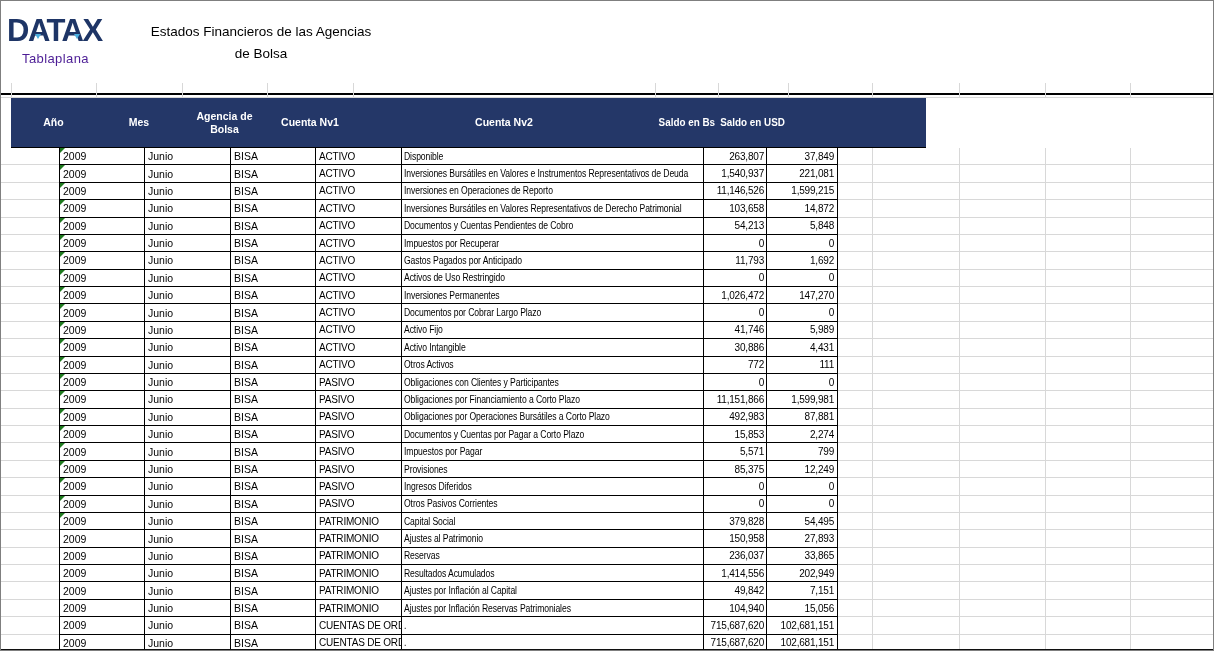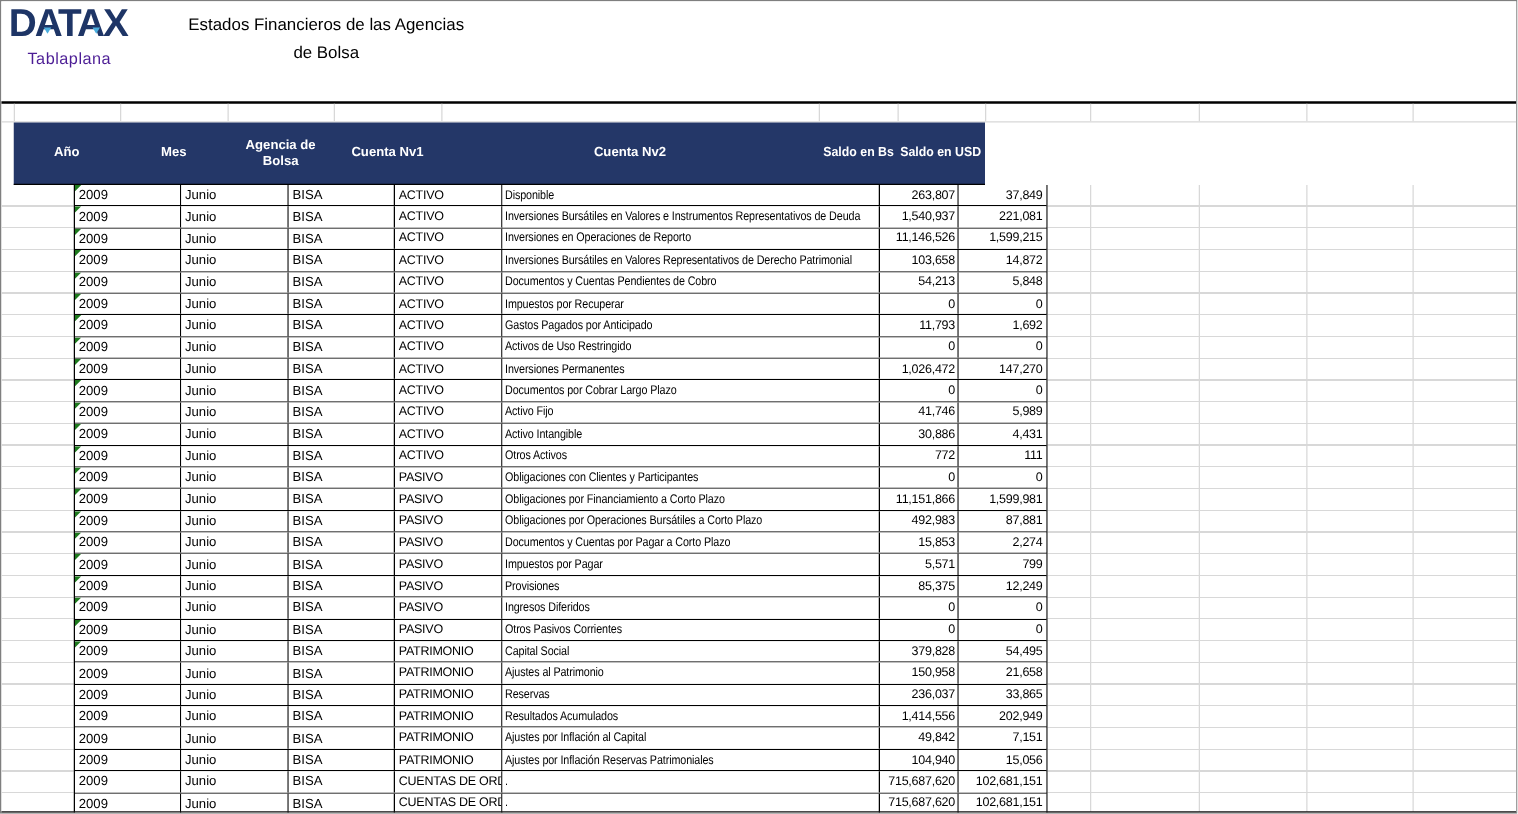--- a/index.html
+++ b/index.html
@@ -2,21 +2,21 @@
 <html><head>
 <meta charset="utf-8">
 <style>
   html,body{margin:0;padding:0;background:#fff;}
   .window{
     position:relative;width:1214px;height:651px;box-sizing:border-box;
     border:1px solid #7f7f7f;background:#fff;overflow:hidden;
     font-family:"Liberation Sans",sans-serif;
   }
   
-  .topband{position:absolute;left:0;top:0;width:100%;height:80px;background:#fff;border-bottom:2px solid #000;}
+  .topband{position:absolute;left:0;top:12px;width:100%;height:80px;background:#fff;border-bottom:2px solid #000;}
   .logo{position:absolute;left:0;top:0;width:130px;height:60px;}
   .logo-text{position:absolute;left:6px;top:0px;font-size:31px;font-weight:bold;color:#1E3566;letter-spacing:-1.5px;}
   .tri{position:absolute;width:0;height:0;border-left:3px solid transparent;border-right:3px solid transparent;border-top:5px solid #4BAEDE;}
   .tri1{left:34px;top:21px;}
   .tri2{left:73px;top:21px;}
   .tagline{position:absolute;left:21px;top:38px;font-size:13px;color:#4c1d95;letter-spacing:0.4px;}
   .title{position:absolute;left:140px;top:8px;width:240px;text-align:center;font-size:13.5px;line-height:22px;color:#000;}
   
   .gridstrip{
     position:absolute;left:0;top:82px;width:100%;height:15px;box-sizing:border-box;
@@ -27,21 +27,21 @@
       linear-gradient(#D8D8D8,#D8D8D8),linear-gradient(#D8D8D8,#D8D8D8),linear-gradient(#D8D8D8,#D8D8D8),
       linear-gradient(#D8D8D8,#D8D8D8),linear-gradient(#D8D8D8,#D8D8D8),linear-gradient(#D8D8D8,#D8D8D8);
     background-repeat:no-repeat;
     background-size:1px 100%,1px 100%,1px 100%,1px 100%,1px 100%,1px 100%,1px 100%,1px 100%,1px 100%,1px 100%,1px 100%,1px 100%;
     background-position:10px 0,95px 0,181px 0,266px 0,352px 0,654px 0,717px 0,787px 0,871px 0,958px 0,1044px 0,1129px 0;
   }
   
   .cols{display:grid;grid-template-columns:85px 86px 85px 86px 302px 63px 70px;}
   
   .thead{
-    position:absolute;left:10px;top:97px;width:777px;height:50px;box-sizing:border-box;
+    position:absolute;left:10px;top:97px;width:915px;height:50px;box-sizing:border-box;
     background:#243768;color:#fff;font-weight:bold;font-size:10.5px;
     border-bottom:1px solid #000;
   }
   .hc{display:flex;align-items:center;justify-content:center;text-align:center;line-height:13px;overflow:hidden;}
   .hc.hright{justify-content:flex-end;padding-right:3px;text-align:right;}
   .hsqueeze{display:inline-block;transform:scaleX(0.94);transform-origin:100% 50%;white-space:nowrap;}
   
   .sheet-body{
     position:absolute;left:0;top:147px;width:100%;height:504px;
     background-image:
@@ -651,21 +651,21 @@
           <div class="c c-nv1">
             <span class="txt">PATRIMONIO</span>
           </div>
           <div class="c c-nv2">
             <span class="txt">Ajustes al Patrimonio</span>
           </div>
           <div class="c c-bs">
             <span class="txt">150,958</span>
           </div>
           <div class="c c-usd">
-            <span class="txt">21,658</span>
+            <span class="txt">27,893</span>
           </div>
         </div>
         <div class="trow cols">
           <div class="c c-ano">
             <span class="txt">2009</span>
           </div>
           <div class="c c-mes">
             <span class="txt">Junio</span>
           </div>
           <div class="c c-agencia">

